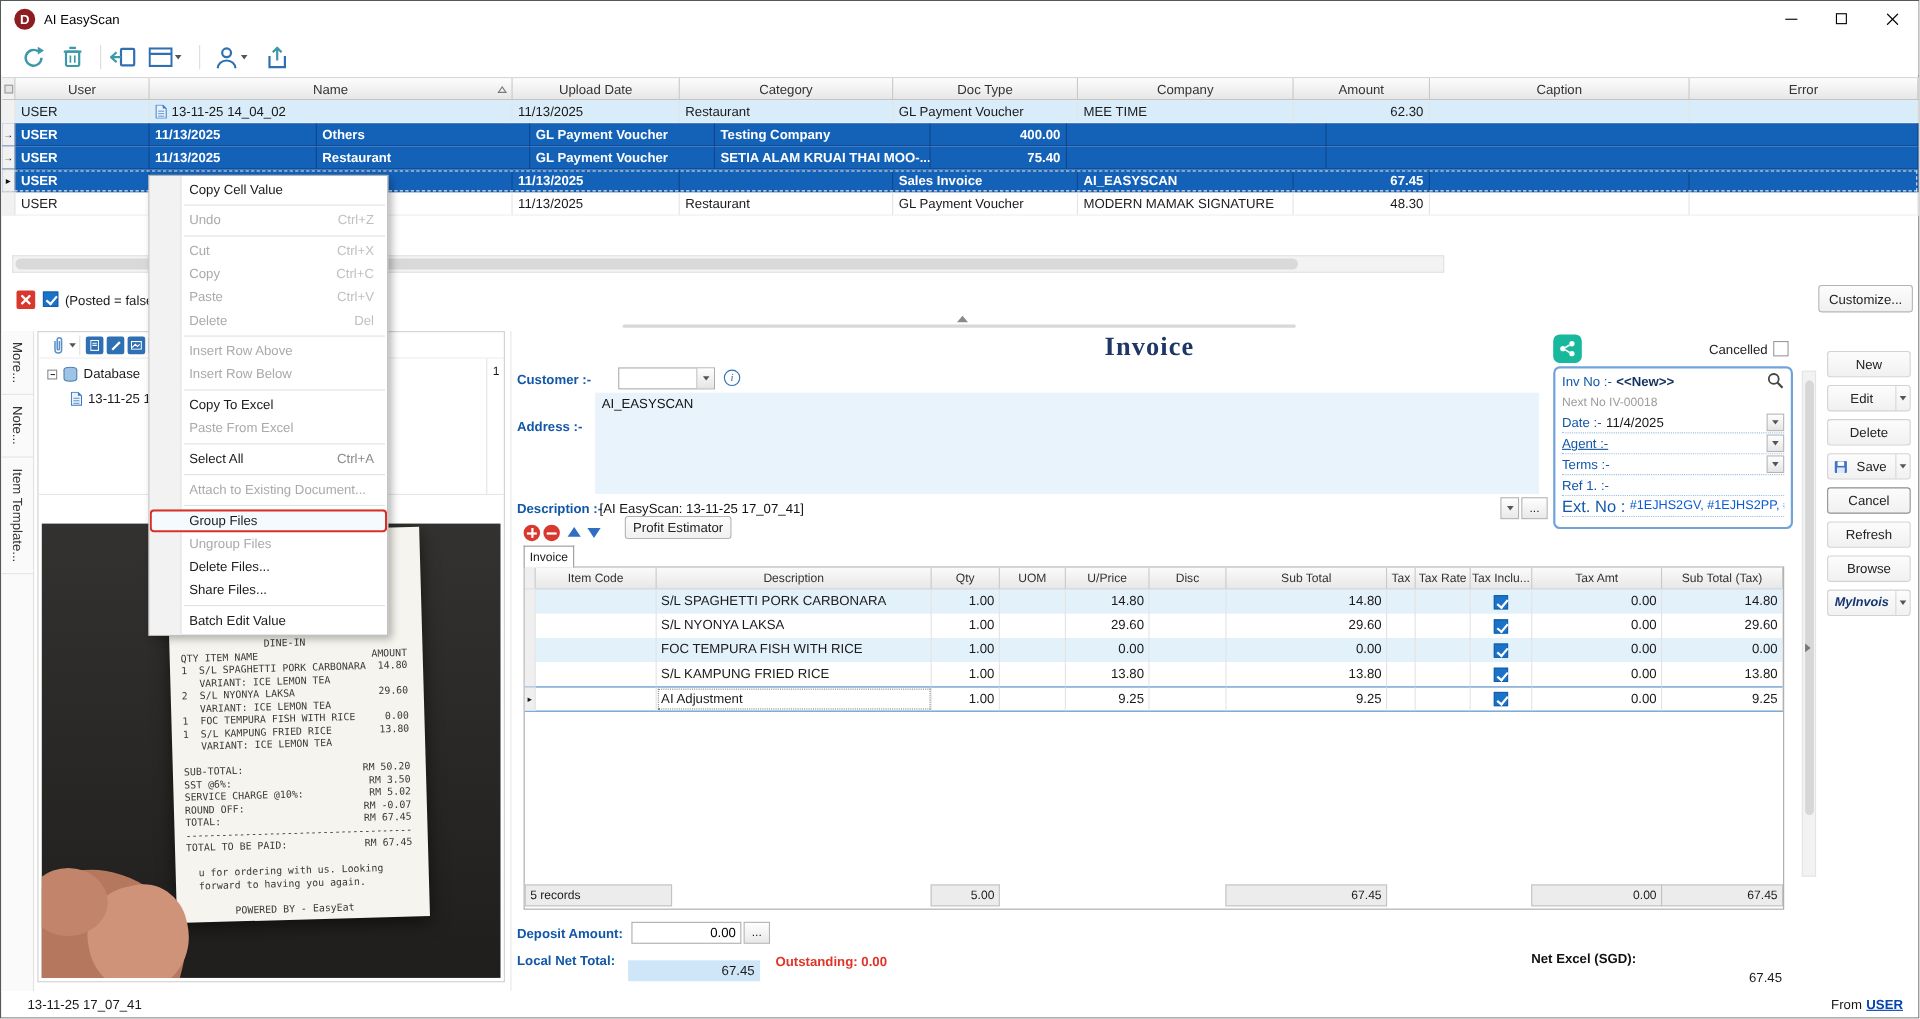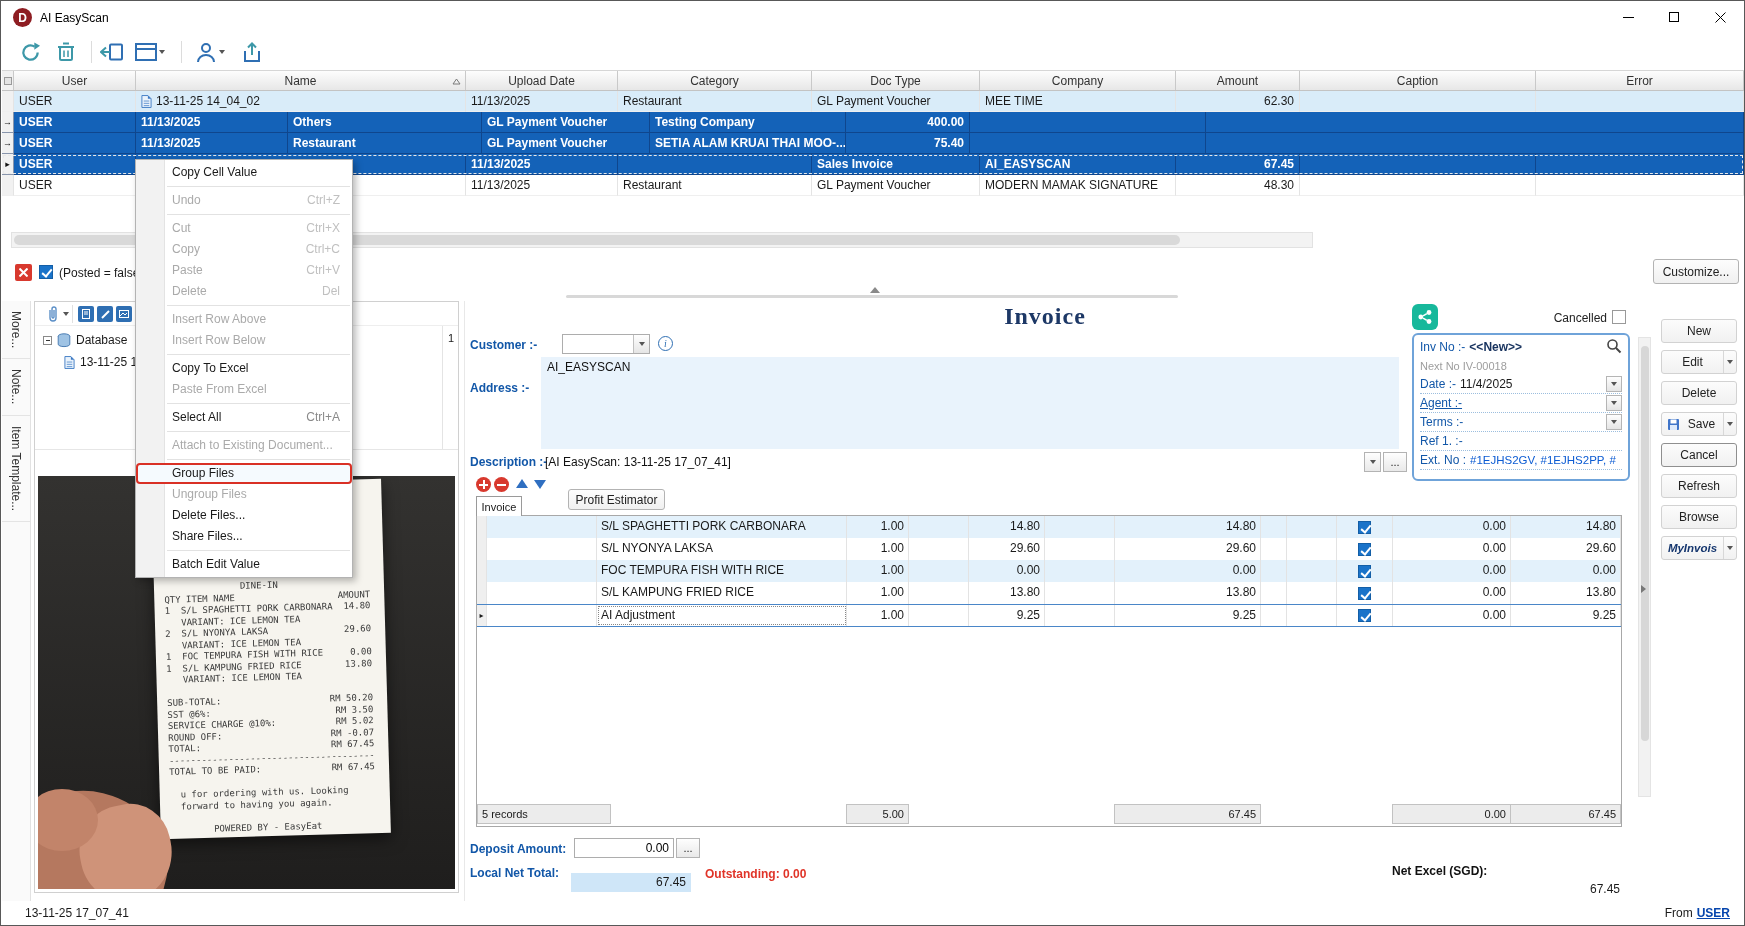--- a/index.html
+++ b/index.html
@@ -90,21 +90,21 @@
 .info{position:absolute;left:193px;top:35px;width:15px;height:15px;border:1px solid #2f6fb3;border-radius:50%;color:#2f6fb3;font-family:"Liberation Serif",serif;font-style:italic;font-size:10px;display:flex;align-items:center;justify-content:center}
 .addr-box{position:absolute;left:76px;top:56px;width:858px;height:92px;background:#e9f3fc}
 .addr-box .cname{padding:3px 6px;color:#111}
 .desc-value{position:absolute;left:80px;top:154px;width:815px;white-space:nowrap;overflow:hidden;color:#111}
 .mini-btn{position:absolute;background:linear-gradient(#fefefe,#e9e9e9);border:1px solid #b3b3b3;display:flex;align-items:center;justify-content:center;font-size:11px}
 .rbtn{position:absolute;width:15px;height:15px;border-radius:50%;background:#d8392e}
 .rbtn::before{content:"";position:absolute;left:3px;top:6.5px;width:9px;height:2px;background:#fff}
 .rbtn.plus::after{content:"";position:absolute;left:6.5px;top:3px;width:2px;height:9px;background:#fff}
 .tri-up{position:absolute;width:0;height:0;border-left:6px solid transparent;border-right:6px solid transparent;border-bottom:9px solid #2f6fc1}
 .tri-down{position:absolute;width:0;height:0;border-left:6px solid transparent;border-right:6px solid transparent;border-top:9px solid #2f6fc1}
-.profit-btn{position:absolute;left:103px;top:188px;width:97px;height:21px}
+.profit-btn{position:absolute;left:103px;top:168px;width:97px;height:21px}
 .inv-tab{position:absolute;left:11px;top:195px;width:46px;height:20px;background:#fff;border:1px solid #9a9a9a;border-bottom:none;z-index:2;display:flex;align-items:center;justify-content:center;font-size:11px}
 .igrid{position:absolute;left:11px;top:214px;width:1146px;height:312px;border:1px solid #a8a8a8;background:#fff;overflow:hidden}
 .ig-header{display:flex;height:20px;background:linear-gradient(#fbfbfb,#e7e7e7);border-bottom:1px solid #c3c3c3;font-size:11px;color:#333}
 .ig-header .cell{display:flex;align-items:center;justify-content:center;border-right:1px solid #c9c9c9;overflow:hidden;white-space:nowrap}
 .ig-row{display:flex;height:22px;background:#fff}
 .ig-row .cell{padding:0 4px;line-height:21px;border-right:1px solid #e3e3e3;overflow:hidden;white-space:nowrap}
 .ig-row.tint{background:#e3f1fb}
 .ig-row.cur{background:#fff;border-top:1px solid #4a86c8;border-bottom:1px solid #4a86c8;height:23px}
 .k-ind{width:10px;background:#efefef;border-right:1px solid #cfcfcf;display:flex;align-items:center;justify-content:center;font-size:8px;padding:0}
 .k-code{width:110px}.k-desc{width:250px}.k-qty{width:62px}.k-uom{width:60px}.k-upr{width:76px}.k-disc{width:70px}.k-sub{width:146px}.k-tax{width:26px}.k-rate{width:50px}.k-incl{width:56px;display:flex;align-items:center;justify-content:center;padding:0}.k-tamt{width:118px}.k-stax{flex:1}
@@ -484,20 +484,35 @@
 
     <div class="rbtn plus" style="left:11px;top:176px"></div>
     <div class="rbtn" style="left:29px;top:176px"></div>
     <div class="tri-up" style="left:51px;top:178px"></div>
     <div class="tri-down" style="left:69px;top:179px"></div>
     <div class="btn profit-btn">Profit Estimator</div>
 
     <div class="inv-tab">Invoice</div>
 
     <div class="igrid">
+      <div class="ig-header">
+        <div class="cell k-ind"></div>
+        <div class="cell k-code">Item Code</div>
+        <div class="cell k-desc">Description</div>
+        <div class="cell k-qty">Qty</div>
+        <div class="cell k-uom">UOM</div>
+        <div class="cell k-upr">U/Price</div>
+        <div class="cell k-disc">Disc</div>
+        <div class="cell k-sub">Sub Total</div>
+        <div class="cell k-tax">Tax</div>
+        <div class="cell k-rate">Tax Rate</div>
+        <div class="cell k-incl">Tax Inclu...</div>
+        <div class="cell k-tamt">Tax Amt</div>
+        <div class="cell k-stax" style="display:flex;align-items:center;justify-content:center">Sub Total (Tax)</div>
+      </div>
 
       <div class="ig-row tint">
         <div class="cell k-ind"></div>
         <div class="cell k-code"></div>
         <div class="cell k-desc">S/L SPAGHETTI PORK CARBONARA</div>
         <div class="cell k-qty num">1.00</div>
         <div class="cell k-uom"></div>
         <div class="cell k-upr num">14.80</div>
         <div class="cell k-disc"></div>
         <div class="cell k-sub num">14.80</div>
@@ -630,21 +645,21 @@
       <div class="dp-row dotted">
         <span class="dp-lab">Terms :-</span>
         <span class="dp-combo">
             <span class="caret"></span>
           </span>
       </div>
       <div class="dp-row dotted">
         <span class="dp-lab">Ref 1. :-</span>
       </div>
       <div class="dp-row dotted">
-        <span class="dp-lab" style="font-size:12px">Ext. No :</span>
+        <span class="dp-lab" style="font-size:15px">Ext. No :</span>
         <span class="dp-link">#1EJHS2GV, #1EJHS2PP, #</span>
       </div>
     </div>
   </div>
 
   <div class="vstrip">
       <div class="vthumb"></div>
       <div class="vexp"></div>
     </div>
 

